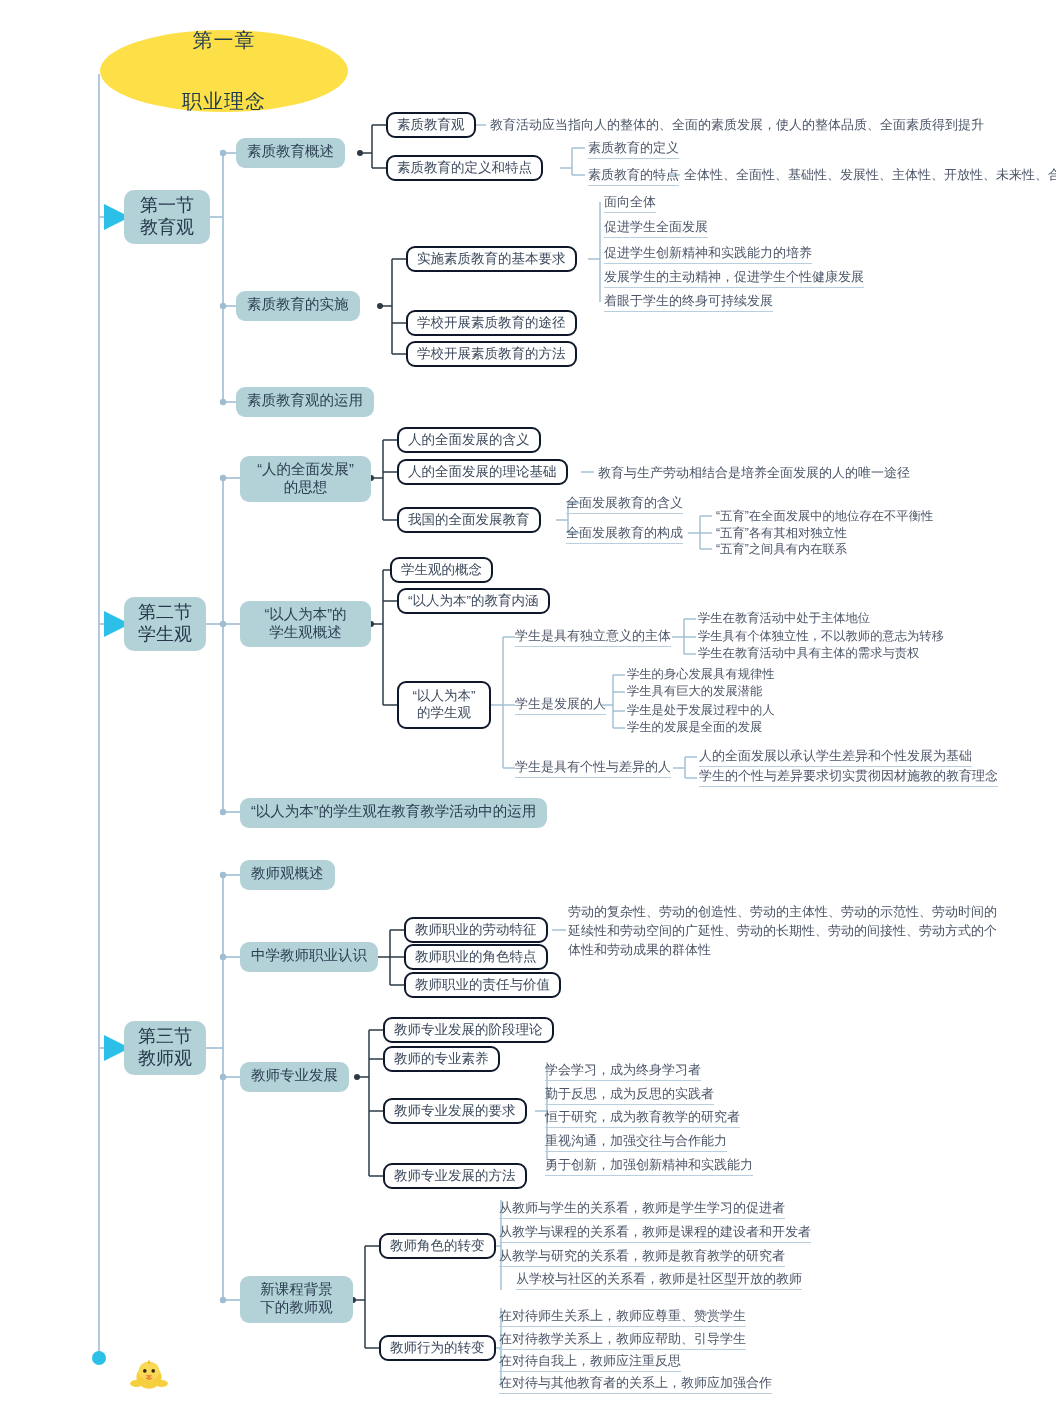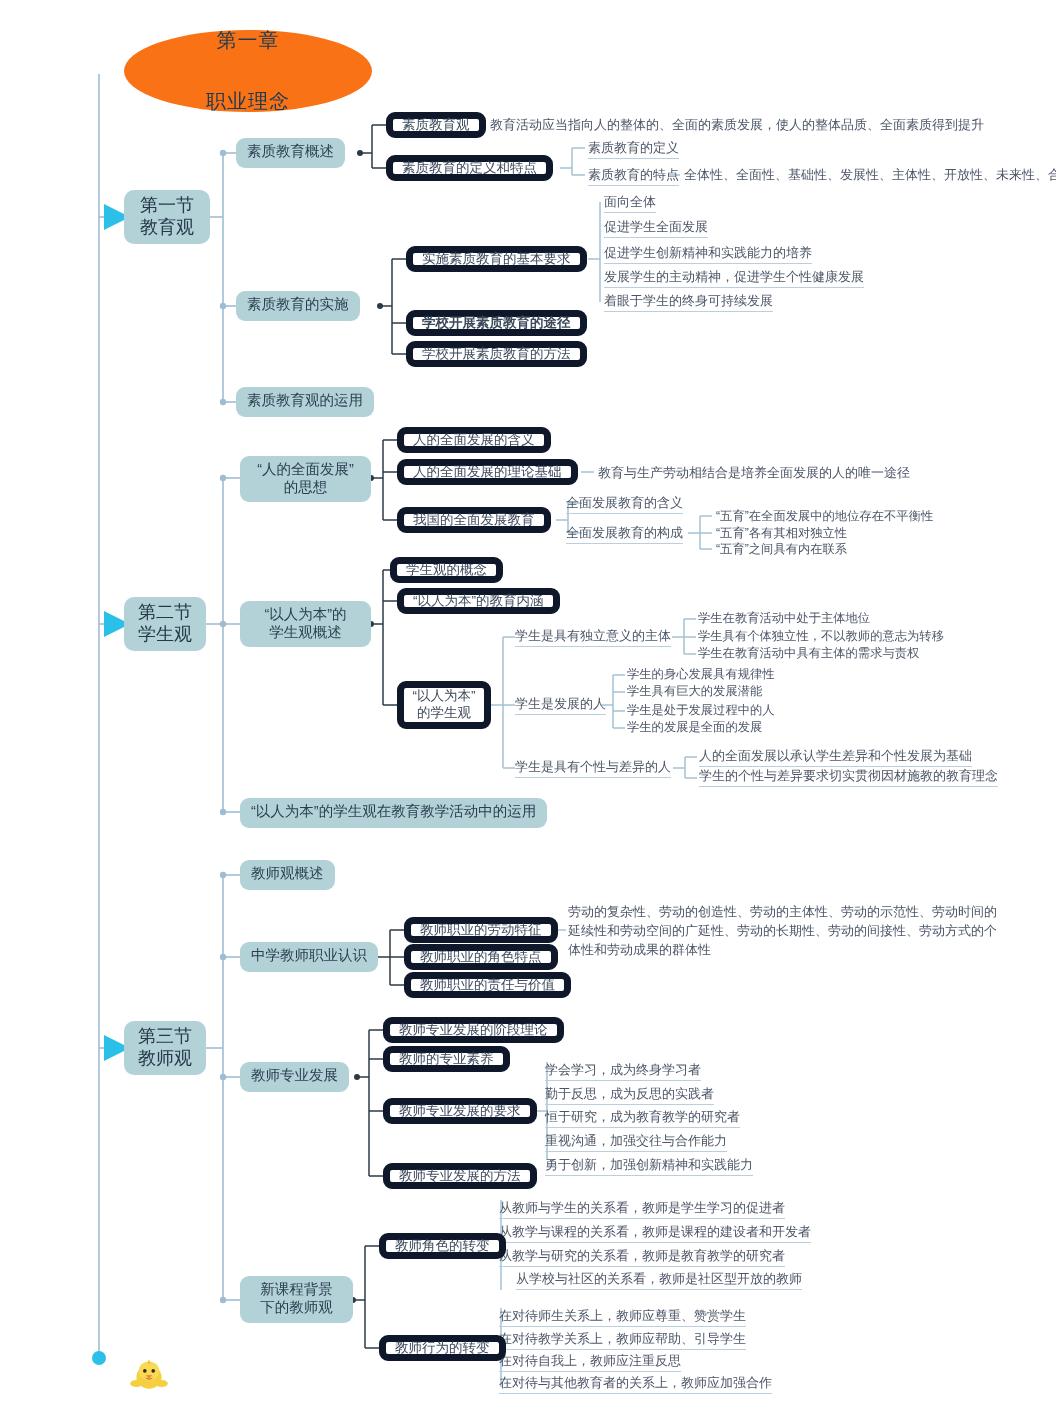--- a/index.html
+++ b/index.html
@@ -18,24 +18,24 @@
   
   #wires{
     position:absolute;
     left:0;top:0;
     width:1056px;height:1407px;
     pointer-events:none;
   }
   
   .root-node{
     position:absolute;
-    left:124px;top:30px;
+    left:100px;top:30px;
     width:248px;height:82px;
     border-radius:50%;
-    background:#f97316;
+    background:#fde047;
     display:flex;
     flex-direction:column;
     align-items:center;
     justify-content:center;
     line-height:1.16;
     font-size:20px;
     color:#1d3a50;
     letter-spacing:1px;
     z-index:5;
     gap:37px;
@@ -73,21 +73,21 @@
     padding:4px 11px;
     box-sizing:border-box;
     white-space:nowrap;
     z-index:4;
   }
   .l2-node span{display:block;}
   
   .l3-node{
     position:absolute;
     background:#ffffff;
-    border:7px solid #0f172a;
+    border:2px solid #0f172a;
     border-radius:9px;
     display:flex;
     flex-direction:column;
     align-items:center;
     justify-content:center;
     font-size:13.5px;
     line-height:1.25;
     color:#3d4a5c;
     padding:2px 9px;
     box-sizing:border-box;
@@ -339,21 +339,21 @@
 
   <div class="l3-node" style="left:406px;top:246px;height:26px;">
     <span>实施素质教育的基本要求</span>
   </div>
   <div class="leaf u" style="left:604px;top:194px;">面向全体</div>
   <div class="leaf u" style="left:604px;top:219px;">促进学生全面发展</div>
   <div class="leaf u" style="left:604px;top:245px;">促进学生创新精神和实践能力的培养</div>
   <div class="leaf u" style="left:604px;top:269px;">发展学生的主动精神，促进学生个性健康发展</div>
   <div class="leaf u" style="left:604px;top:293px;">着眼于学生的终身可持续发展</div>
 
-  <div class="l3-node" style="left:406px;top:310px;height:26px;font-weight:bold;">
+  <div class="l3-node" style="left:406px;top:310px;height:26px;">
     <span>学校开展素质教育的途径</span>
   </div>
   <div class="l3-node" style="left:406px;top:341px;height:26px;">
     <span>学校开展素质教育的方法</span>
   </div>
 
   <div class="sec-node" style="left:124px;top:597px;width:82px;height:54px;">
     <span>第二节</span>
     <span>学生观</span>
   </div>

